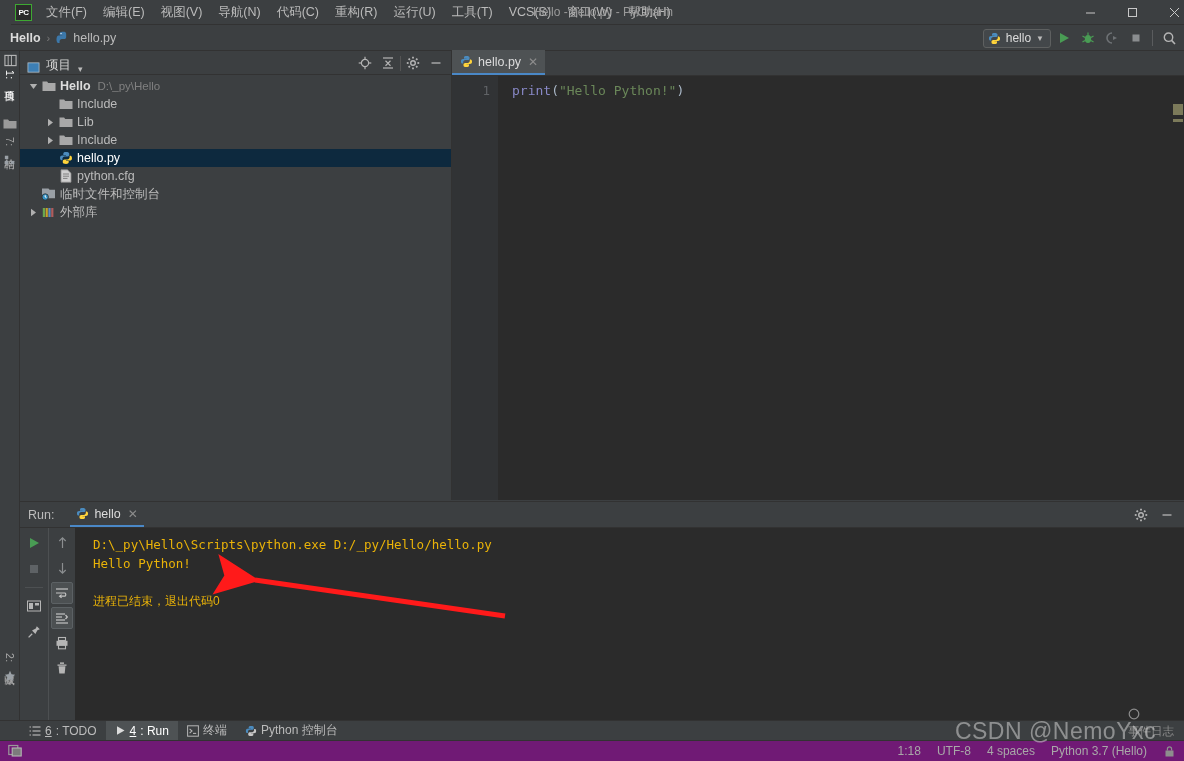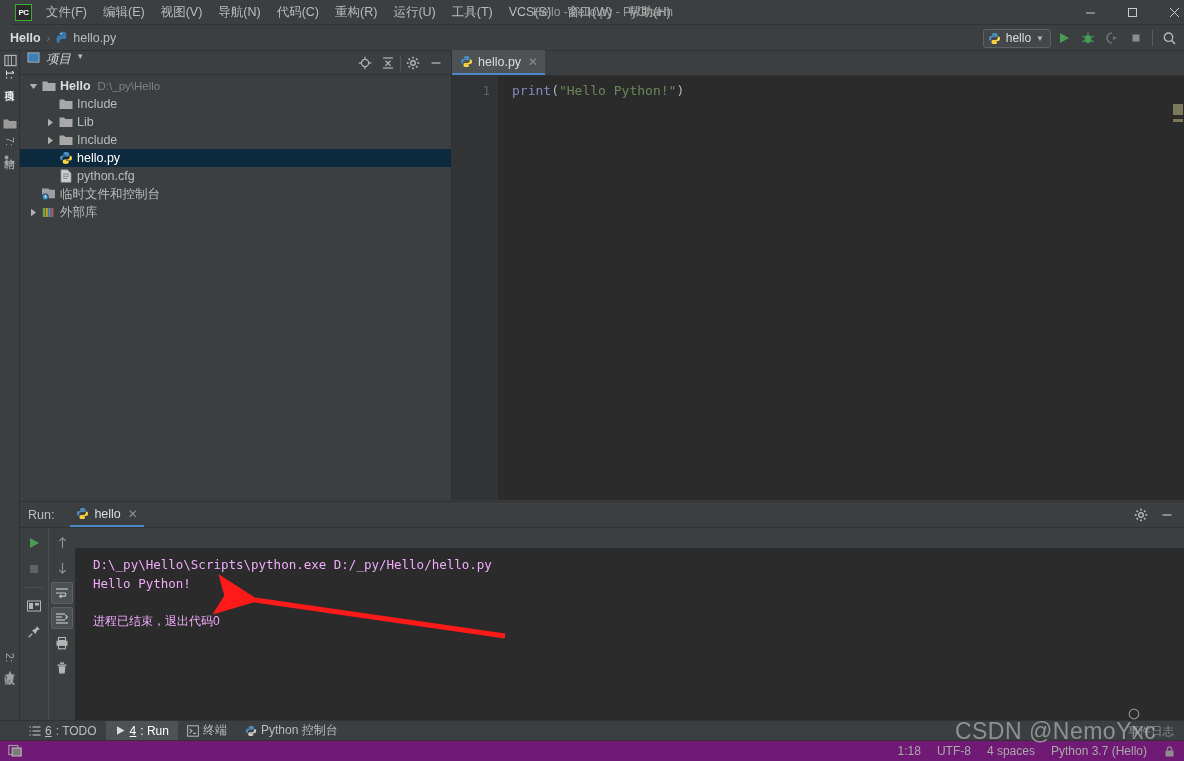--- a/index.html
+++ b/index.html
@@ -86,22 +86,22 @@
     letter-spacing: 0.5px; line-height: 20px; white-space: nowrap;
   }
   .vtab.active .vtext { color: #ffffff; }
 
   
   .projpanel {
     position: absolute; top: 51px; left: 20px; width: 432px; height: 449px;
     background: #3c3f41; border-right: 1px solid #323232;
   }
   .proj-header {
-    height: 24px; display: flex; align-items: flex-start;
-    padding-left: 7px; border-bottom: 1px solid #323232; font-style: italic;
+    height: 24px; display: flex; align-items: flex-end;
+    padding-left: 7px; border-bottom: 1px solid #323232;
   }
   .proj-title { font-size: 12.5px; color: #d2d2d2; margin-left: 6px; }
   .proj-hdr-icons {
     position: absolute; right: 4px; top: 0; height: 24px;
     display: flex; align-items: center; gap: 1px;
   }
   .hdr-icon {
     width: 22px; height: 22px; display: flex;
     align-items: center; justify-content: center;
   }
@@ -192,21 +192,21 @@
   .rt-btn {
     width: 22px; height: 22px; display: flex;
     align-items: center; justify-content: center;
   }
   .rt-btn.boxed { background: #4c5052; border: 1px solid #5c6164; border-radius: 2px; }
   .rt-sep { width: 18px; height: 1px; background: #4d5052; margin: 3px 0; }
   .console {
     flex: 1; background: #2b2b2b; position: relative;
     font-family: "DejaVu Sans Mono", monospace;
     font-size: 12.5px; line-height: 19px;
-    padding: 7px 0 0 18px; color: #f0abfc; margin-top: 20px;
+    padding: 7px 0 0 18px; color: #eab308;
   }
   .console-line { white-space: pre; }
   .console-line.cn { font-family: Liberation Sans, sans-serif; font-size: 12px; }
   .arrow-svg { position: absolute; left: 0; top: 0; pointer-events: none; }
 
   
   .bottombar {
     position: absolute; bottom: 21px; left: 0; width: 1184px; height: 20px;
     background: #3c3f41; display: flex; align-items: center;
     border-top: 1px solid #323232;

